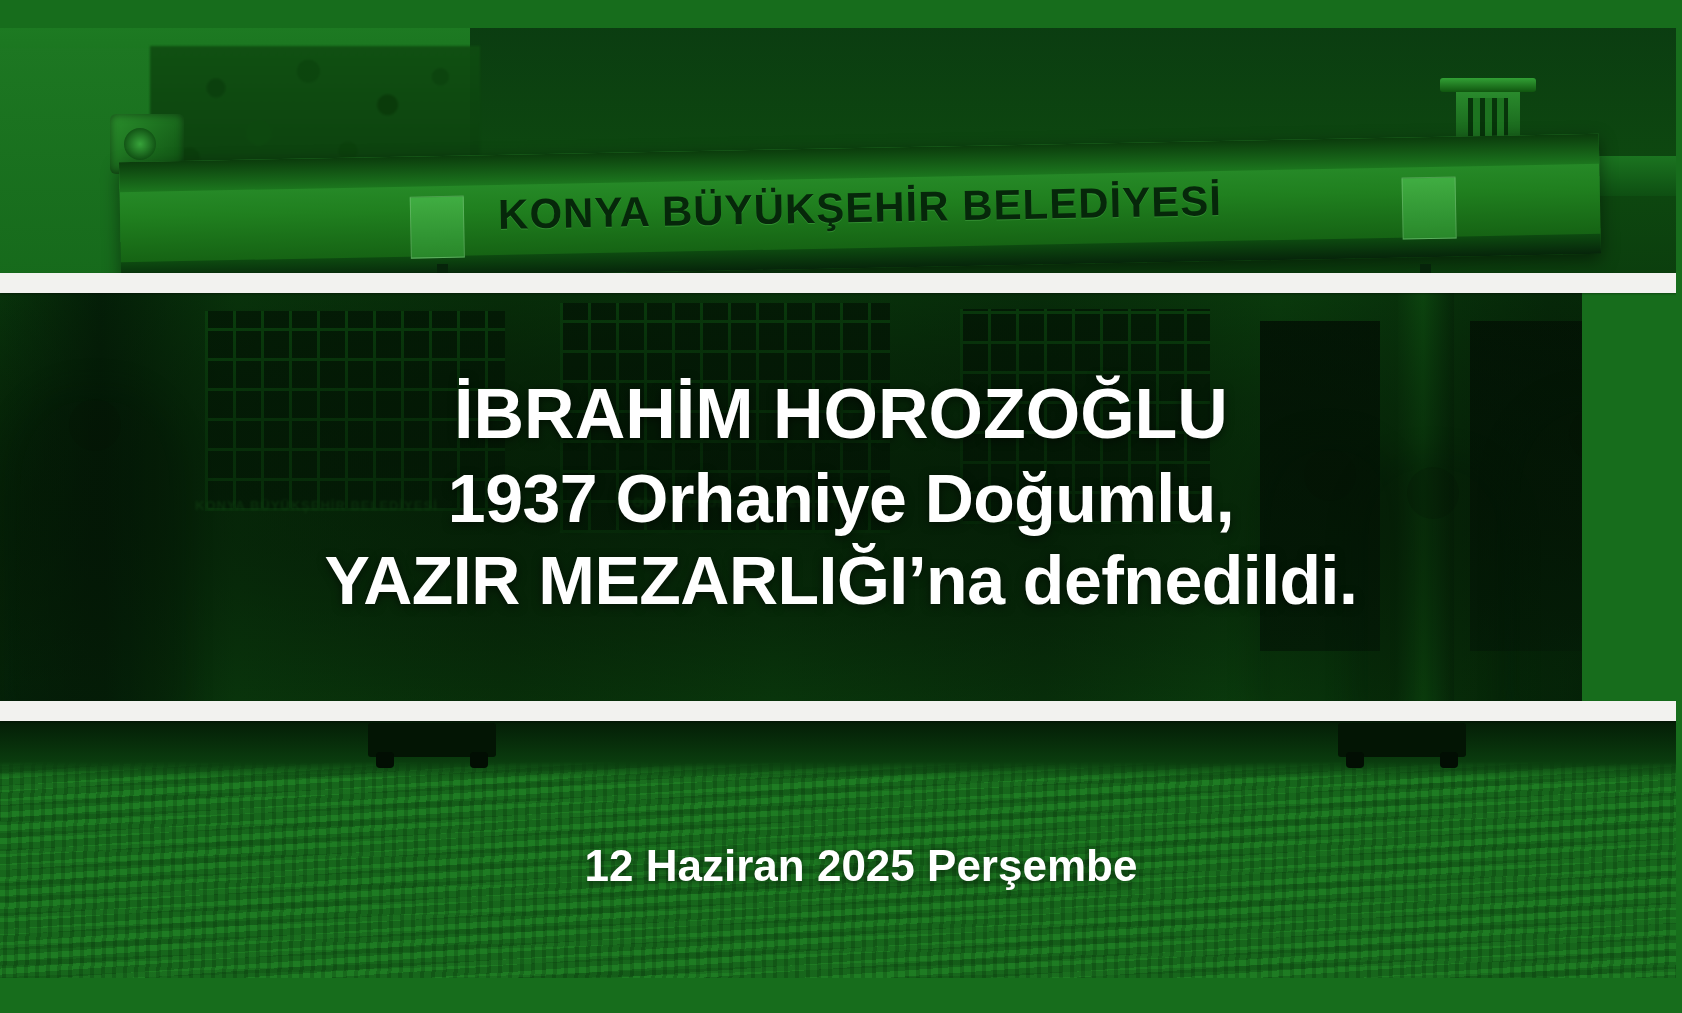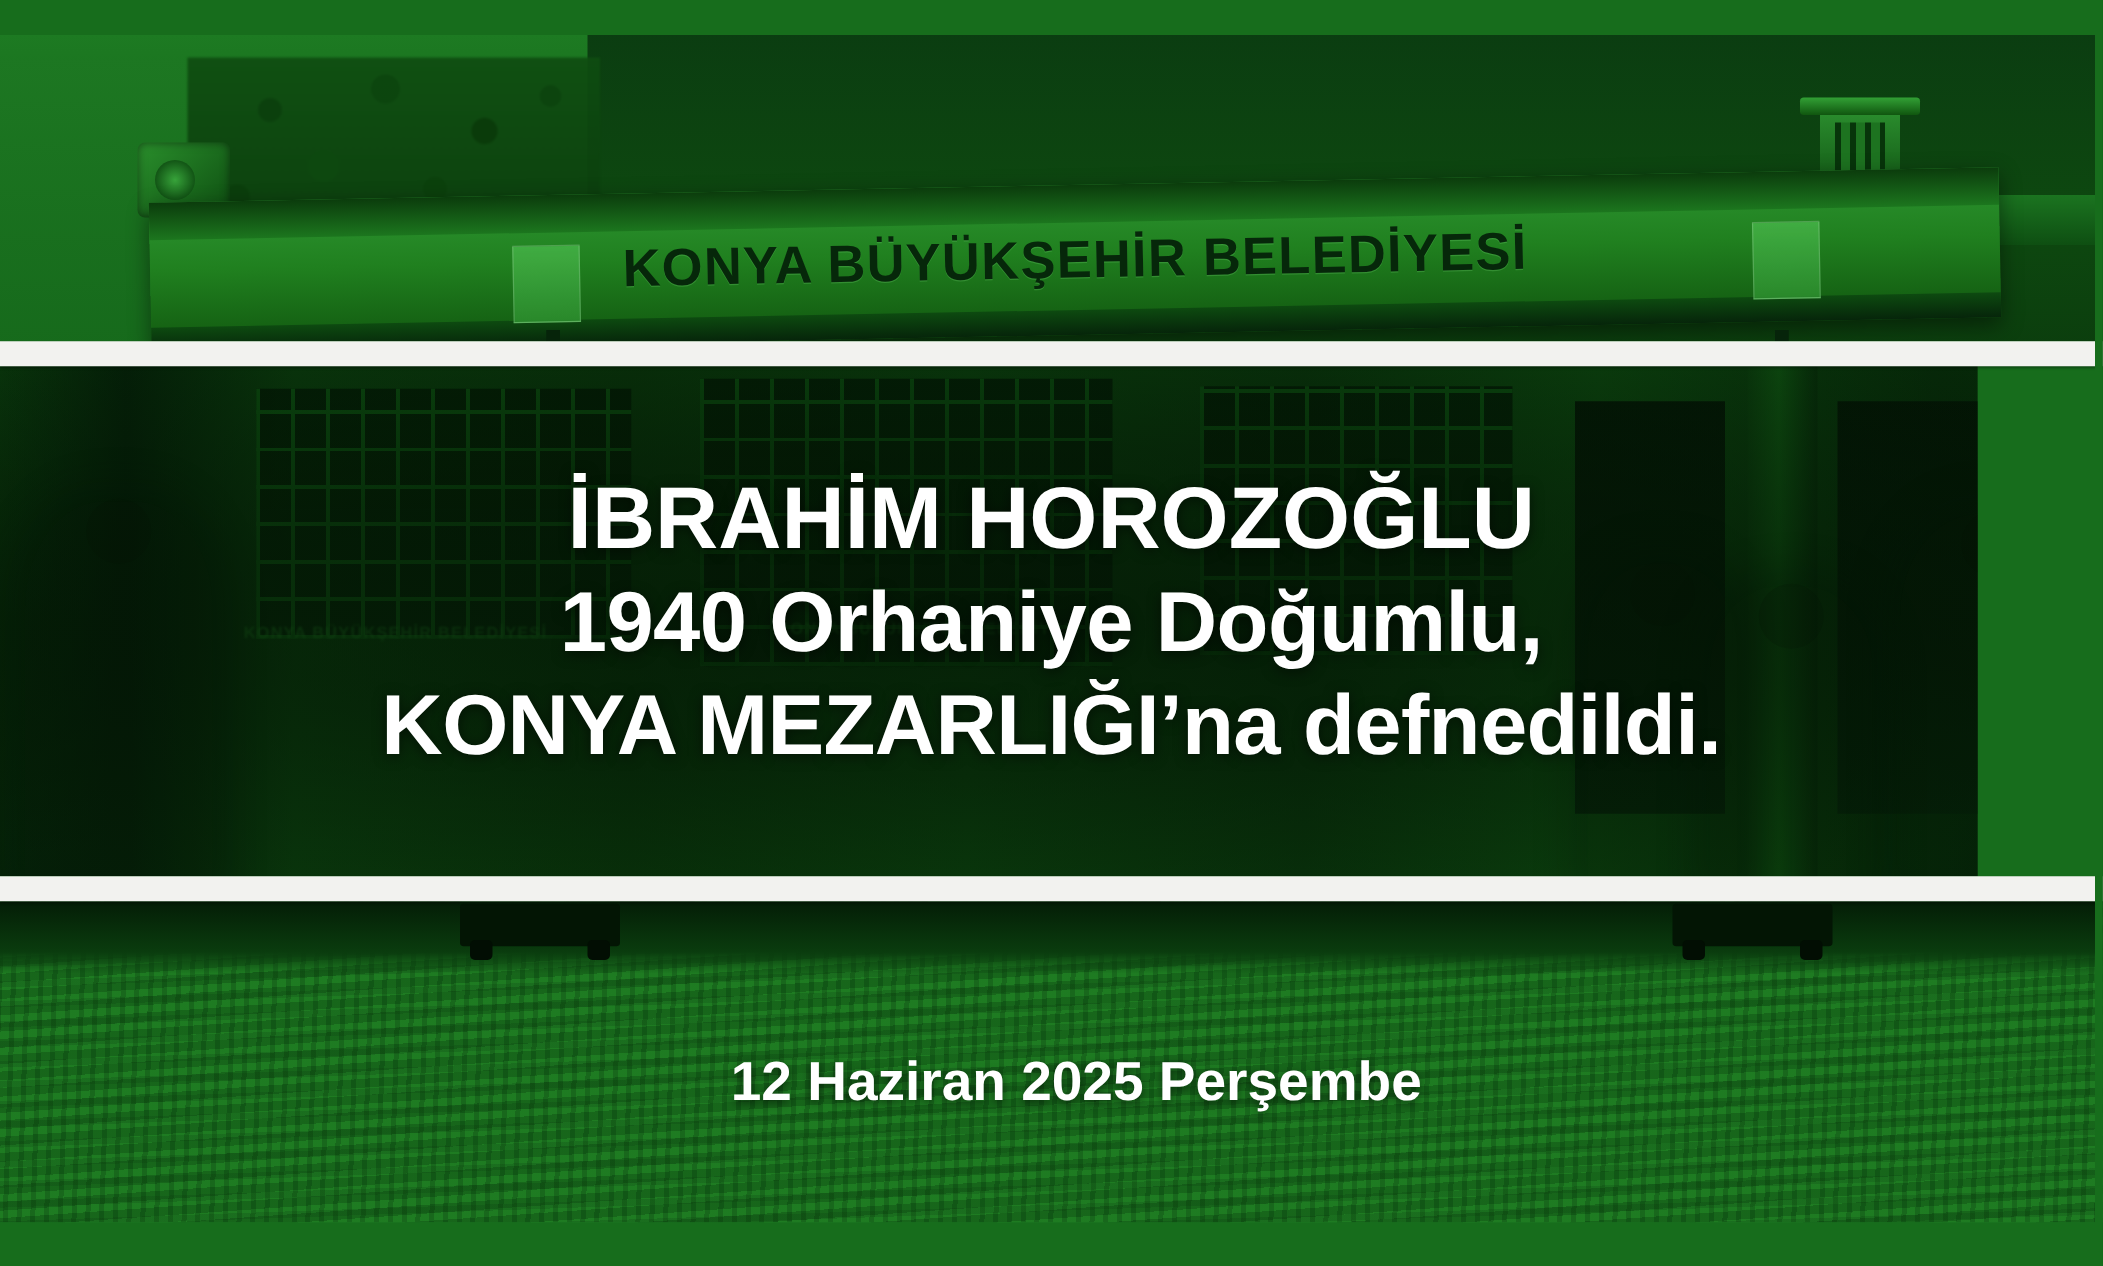--- a/index.html
+++ b/index.html
@@ -381,22 +381,22 @@
         <div class="head"></div>
       </div>
     <div class="figure" id="fig-4">
         <div class="head"></div>
       </div>
 
     <div id="mid-vignette"></div>
 
     <div id="headline">
       <div class="headline-line" id="headline-name">İBRAHİM HOROZOĞLU</div>
-      <div class="headline-line" id="headline-birth">1940 Orhaniye Doğumlu,</div>
-      <div class="headline-line" id="headline-burial">KONYA MEZARLIĞI’na defnedildi.</div>
+      <div class="headline-line" id="headline-birth">1937 Orhaniye Doğumlu,</div>
+      <div class="headline-line" id="headline-burial">YAZIR MEZARLIĞI’na defnedildi.</div>
     </div>
   </div>
 
   <div id="band-bottom">
     <div id="rug-texture"></div>
     <div id="floor-shadow"></div>
     <div class="trolley" id="trolley-left">
       <div class="wheel" style="left:8px"></div>
       <div class="wheel" style="right:8px"></div>
     </div>

